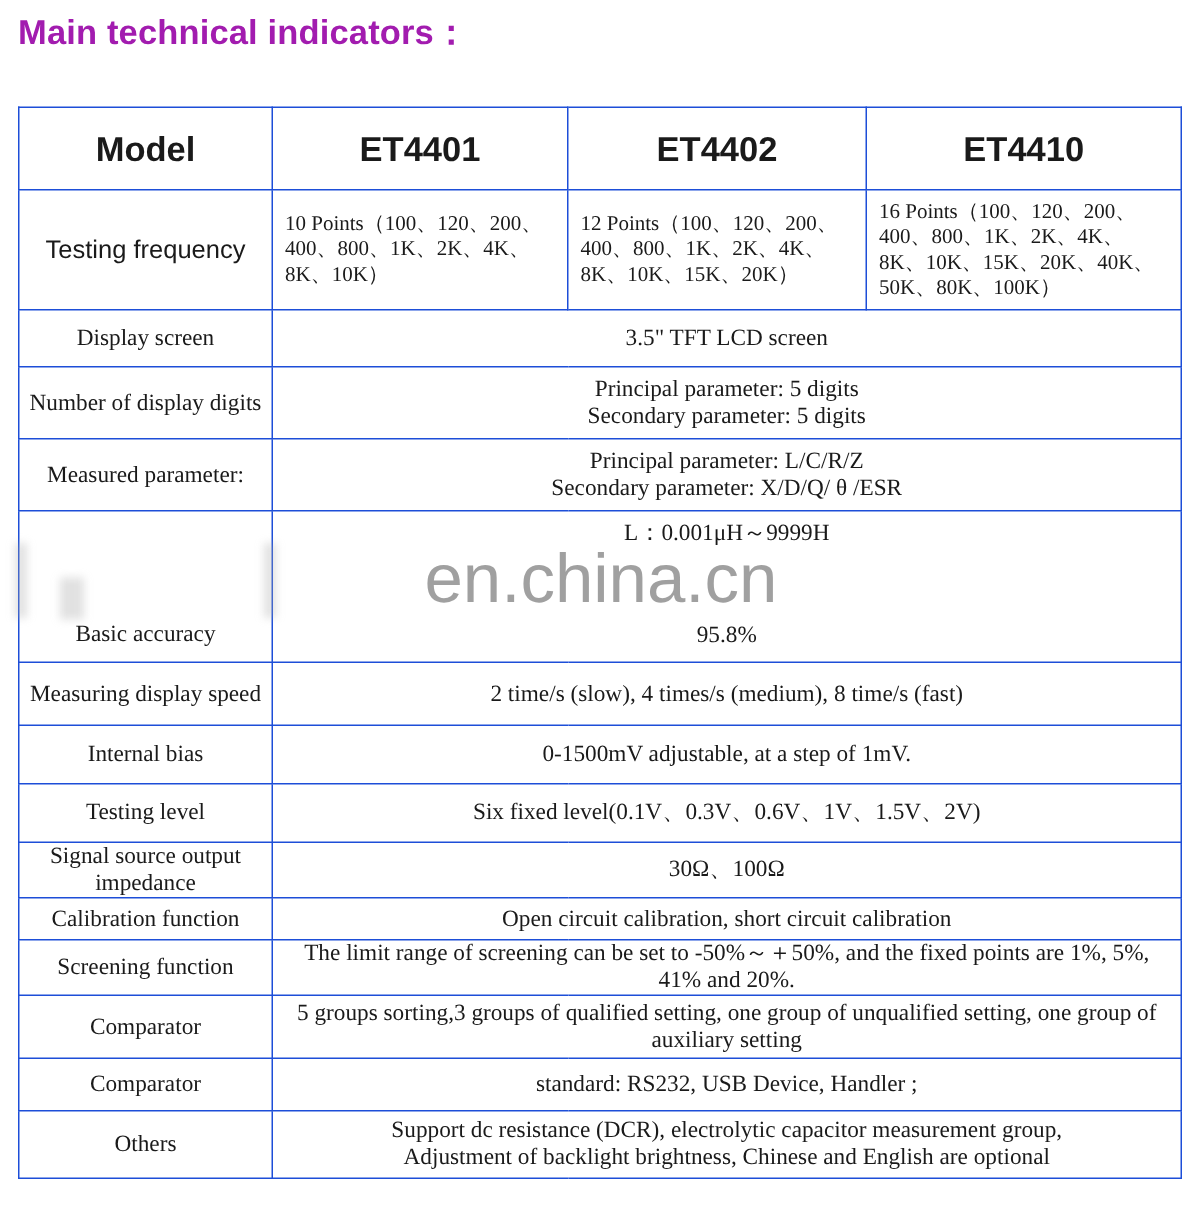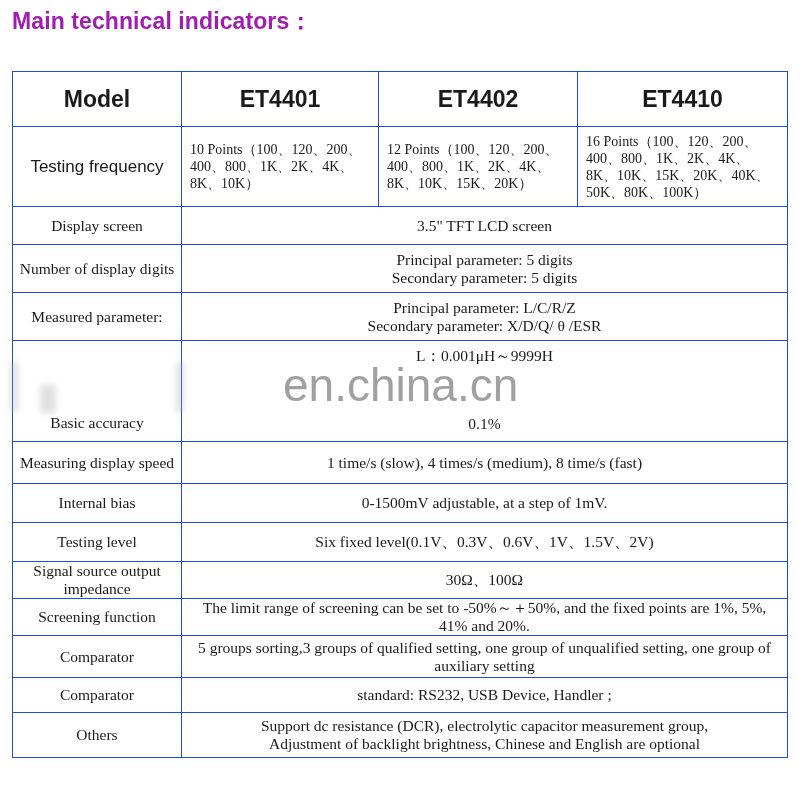--- a/index.html
+++ b/index.html
@@ -73,39 +73,43 @@
     <td colspan="3">
       <div>Principal parameter: L/C/R/Z</div>
       <div>Secondary parameter: X/D/Q/ θ /ESR</div>
     </td>
   </tr>
   <tr style="height:100px">
     <td class="label" style="vertical-align:bottom;padding-bottom:9px">Basic accuracy</td>
     <td colspan="3" style="padding:0">
       <div style="height:100px;position:relative">
         <div style="position:absolute;top:6px;left:0;right:0">L：0.001μH～9999H</div>
-        <div style="position:absolute;bottom:8px;left:0;right:0">0.1%</div>
+        <div style="position:absolute;bottom:8px;left:0;right:0">95.8%</div>
       </div>
     </td>
   </tr>
   <tr style="height:42px">
     <td class="label">Measuring display speed</td>
-    <td colspan="3">1 time/s (slow), 4 times/s (medium), 8 time/s (fast)</td>
+    <td colspan="3">2 time/s (slow), 4 times/s (medium), 8 time/s (fast)</td>
   </tr>
   <tr style="height:39px">
     <td class="label">Internal bias</td>
     <td colspan="3">0-1500mV adjustable, at a step of 1mV.</td>
   </tr>
   <tr style="height:39px">
     <td class="label">Testing level</td>
     <td colspan="3">Six fixed level(0.1V、0.3V、0.6V、1V、1.5V、2V)</td>
   </tr>
   <tr style="height:37px">
     <td class="label">Signal source output impedance</td>
     <td colspan="3">30Ω、100Ω</td>
+  </tr>
+  <tr style="height:28px">
+    <td class="label">Calibration function</td>
+    <td colspan="3">Open circuit calibration, short circuit calibration</td>
   </tr>
   <tr style="height:28px">
     <td class="label">Screening function</td>
     <td colspan="3">The limit range of screening can be set to -50%～＋50%, and the fixed points are 1%, 5%, 41% and 20%.</td>
   </tr>
   <tr style="height:42px">
     <td class="label">Comparator</td>
     <td colspan="3">5 groups sorting,3 groups of qualified setting, one group of unqualified setting, one group of auxiliary setting</td>
   </tr>
   <tr style="height:35px">

